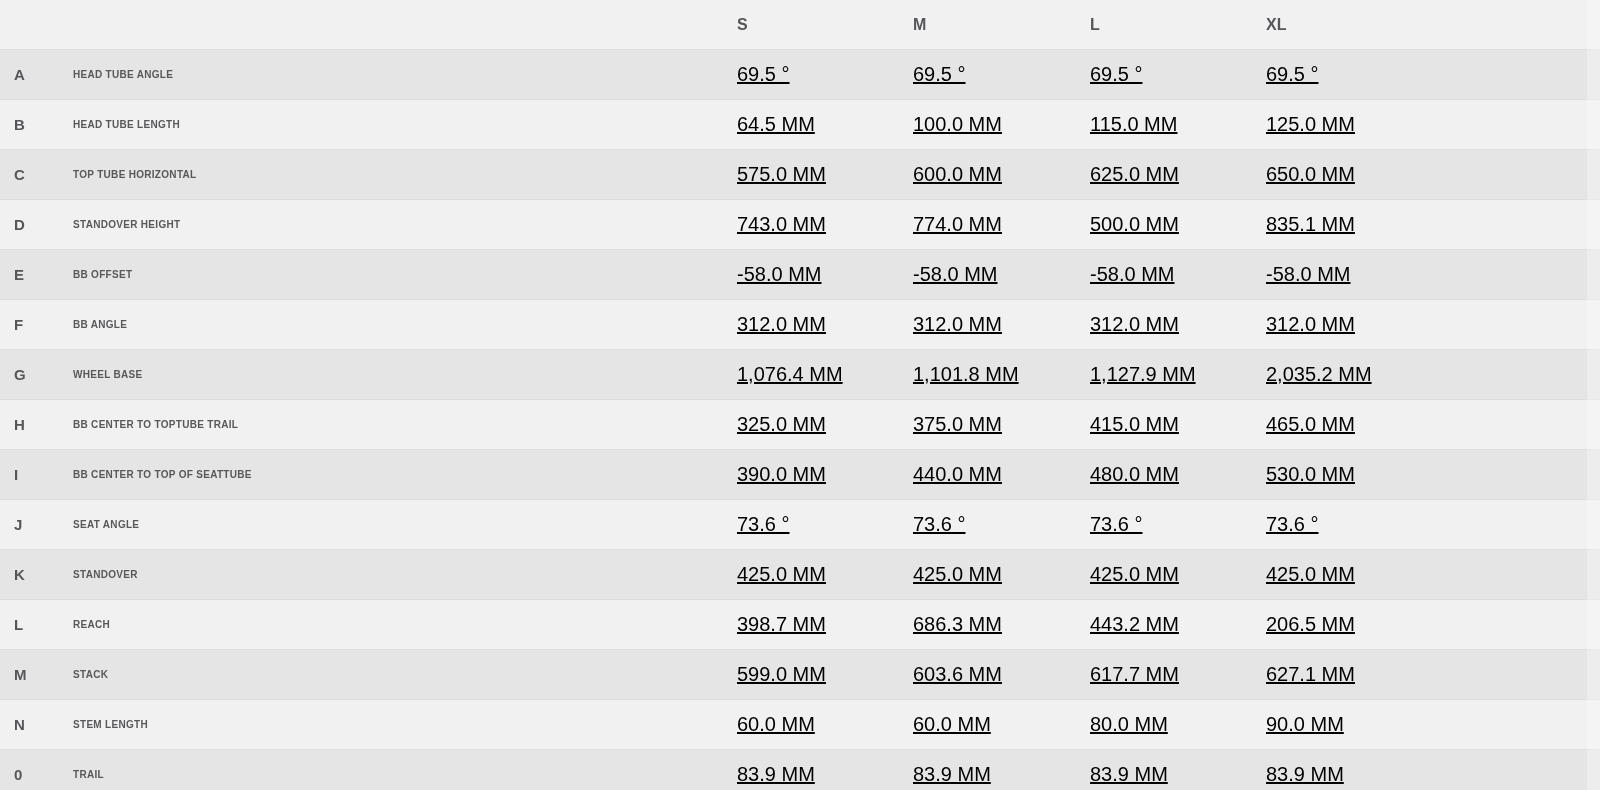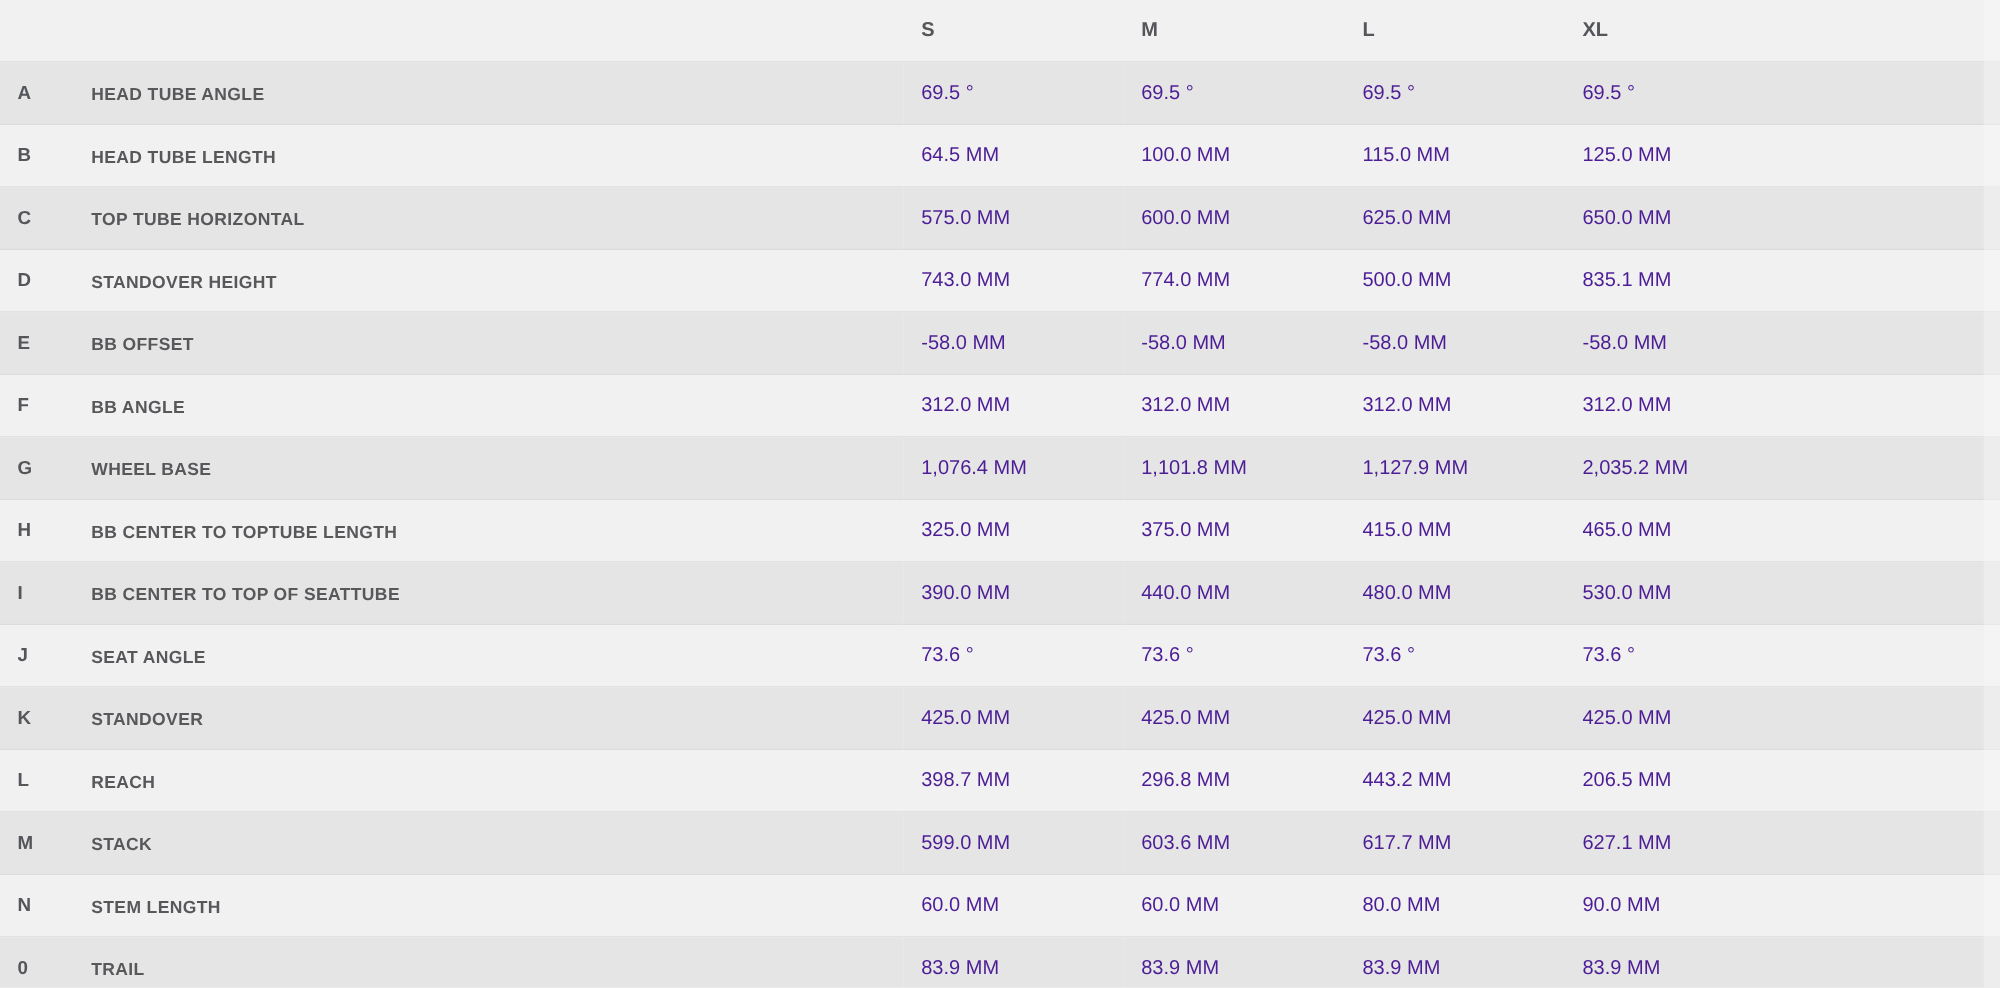--- a/index.html
+++ b/index.html
@@ -43,28 +43,29 @@
     white-space: nowrap;
     overflow: hidden;
   }
   td.key {
     font-weight: 700;
     font-size: 15px;
     color: #55565a;
   }
   td.label {
     font-weight: 700;
-    font-size: 14px;
+    font-size: 10px;
     color: #58585b;
     letter-spacing: 0.3px;
     padding-left: 13px;
   }
   td.value {
-    font-size: 16px;
-    color: #4c1d95;
+    font-size: 20px;
+    color: #000000;
+    text-decoration: underline;
   }
   tbody tr:nth-child(odd) {
     background: #e5e5e6;
     border-top: 1px solid #dddddd;
     border-bottom: 1px solid #dddddd;
   }
   tbody tr:nth-child(even) {
     background: transparent;
   }
   .scroll-strip {
@@ -150,21 +151,21 @@
     <tr>
       <td class="key">G</td>
       <td class="label">WHEEL BASE</td>
       <td class="value">1,076.4 MM</td>
       <td class="value">1,101.8 MM</td>
       <td class="value">1,127.9 MM</td>
       <td class="value">2,035.2 MM</td>
     </tr>
     <tr>
       <td class="key">H</td>
-      <td class="label">BB CENTER TO TOPTUBE LENGTH</td>
+      <td class="label">BB CENTER TO TOPTUBE TRAIL</td>
       <td class="value">325.0 MM</td>
       <td class="value">375.0 MM</td>
       <td class="value">415.0 MM</td>
       <td class="value">465.0 MM</td>
     </tr>
     <tr>
       <td class="key">I</td>
       <td class="label">BB CENTER TO TOP OF SEATTUBE</td>
       <td class="value">390.0 MM</td>
       <td class="value">440.0 MM</td>
@@ -184,21 +185,21 @@
       <td class="label">STANDOVER</td>
       <td class="value">425.0 MM</td>
       <td class="value">425.0 MM</td>
       <td class="value">425.0 MM</td>
       <td class="value">425.0 MM</td>
     </tr>
     <tr>
       <td class="key">L</td>
       <td class="label">REACH</td>
       <td class="value">398.7 MM</td>
-      <td class="value">296.8 MM</td>
+      <td class="value">686.3 MM</td>
       <td class="value">443.2 MM</td>
       <td class="value">206.5 MM</td>
     </tr>
     <tr>
       <td class="key">M</td>
       <td class="label">STACK</td>
       <td class="value">599.0 MM</td>
       <td class="value">603.6 MM</td>
       <td class="value">617.7 MM</td>
       <td class="value">627.1 MM</td>

